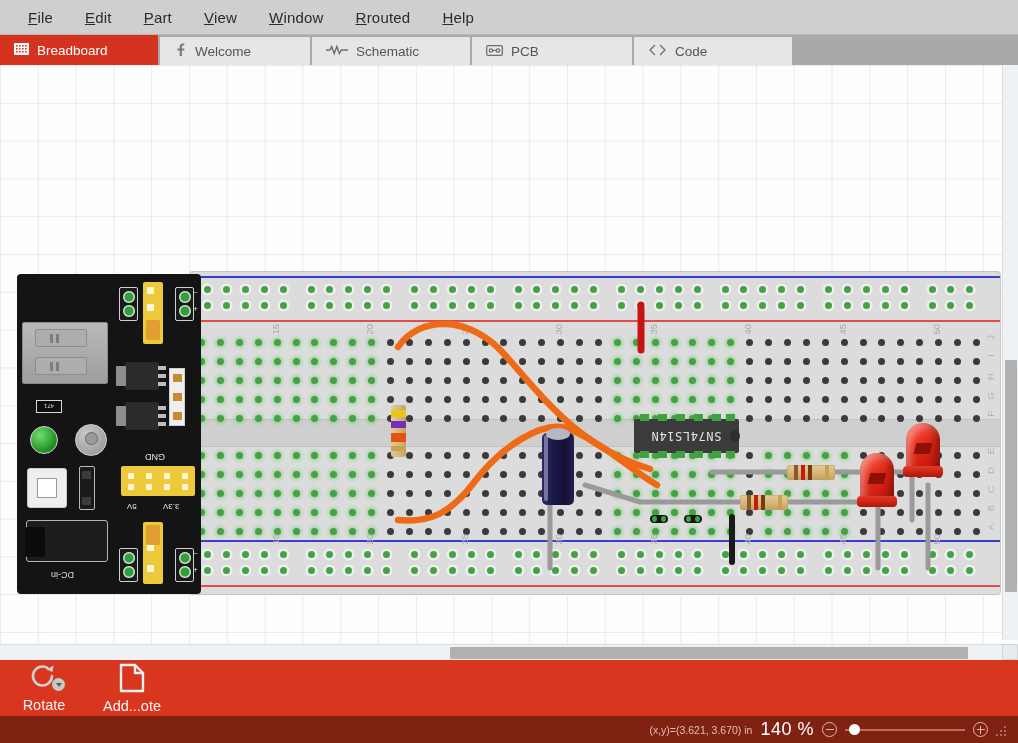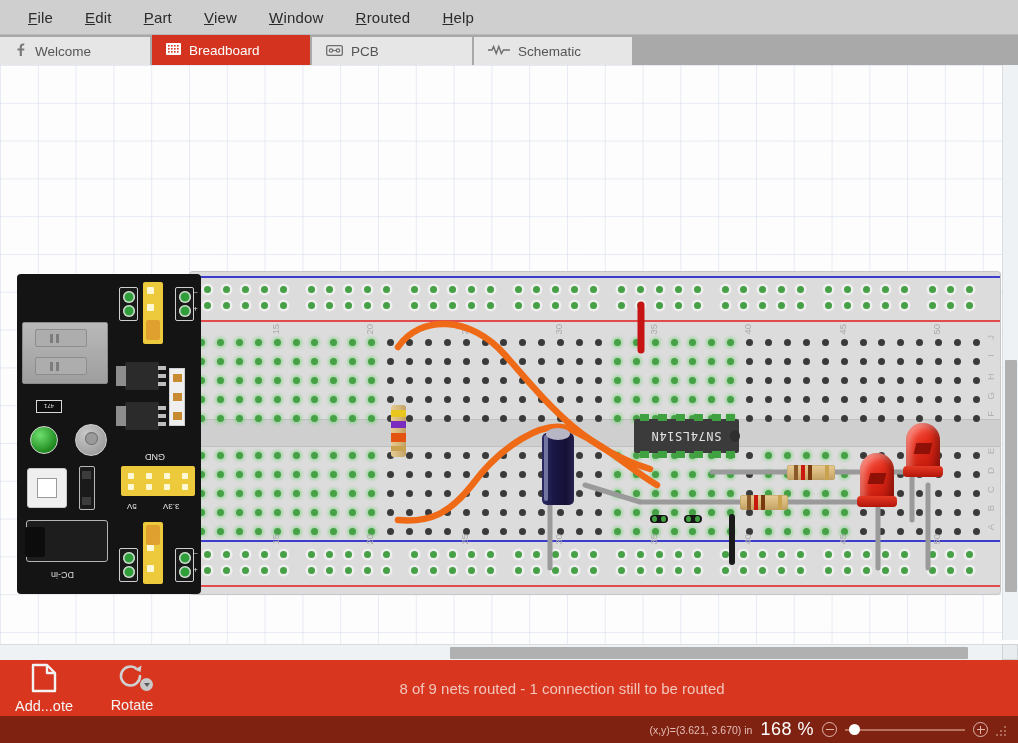--- a/index.html
+++ b/index.html
@@ -305,28 +305,20 @@
   <div class="menu-item"><span class="ul">F</span><span>ile</span></div>
   <div class="menu-item"><span class="ul">E</span><span>dit</span></div>
   <div class="menu-item"><span class="ul">P</span><span>art</span></div>
   <div class="menu-item"><span class="ul">V</span><span>iew</span></div>
   <div class="menu-item"><span class="ul">W</span><span>indow</span></div>
   <div class="menu-item"><span class="ul">R</span><span>routed</span></div>
   <div class="menu-item"><span class="ul">H</span><span>elp</span></div>
 </div>
 
 <div id="tabbar">
-  <div class="tab w1">
-    <span>
-      <svg width="13" height="15" viewBox="0 0 13 15">
-          <path d="M9 1.5c-2.2 0-3.3 1.4-3.3 3.4v1.6H3.4v2h2.3V14h2.2V8.5h2.4v-2H7.9V5c0-1 .4-1.6 1.4-1.6.4 0 .8.1.8.1l.3-1.8S9.9 1.5 9 1.5z" fill="#7a7a7a"></path>
-        </svg>
-    </span>
-    <span>Welcome</span>
-  </div>
   <div class="tab w2 active">
     <span>
       <svg width="15" height="12" viewBox="0 0 15 12">
           <rect x="0" y="0" width="15" height="12" rx="1" fill="#fff"></rect>
           <g fill="#d4341f">
             <rect x="2" y="2" width="1.6" height="1.6"></rect>
             <rect x="5" y="2" width="1.6" height="1.6"></rect>
             <rect x="8" y="2" width="1.6" height="1.6"></rect>
             <rect x="11" y="2" width="1.6" height="1.6"></rect>
             <rect x="2" y="5" width="1.6" height="1.6"></rect>
@@ -335,38 +327,54 @@
             <rect x="11" y="5" width="1.6" height="1.6"></rect>
             <rect x="2" y="8" width="1.6" height="1.6"></rect>
             <rect x="5" y="8" width="1.6" height="1.6"></rect>
             <rect x="8" y="8" width="1.6" height="1.6"></rect>
             <rect x="11" y="8" width="1.6" height="1.6"></rect>
           </g>
         </svg>
     </span>
     <span>Breadboard</span>
   </div>
+  <div class="tab w1">
+    <span>
+      <svg width="13" height="15" viewBox="0 0 13 15">
+          <path d="M9 1.5c-2.2 0-3.3 1.4-3.3 3.4v1.6H3.4v2h2.3V14h2.2V8.5h2.4v-2H7.9V5c0-1 .4-1.6 1.4-1.6.4 0 .8.1.8.1l.3-1.8S9.9 1.5 9 1.5z" fill="#7a7a7a"></path>
+        </svg>
+    </span>
+    <span>Welcome</span>
+  </div>
+  <div class="tab w3">
+    <span>
+      <svg width="22" height="12" viewBox="0 0 22 12">
+          <path d="M0 6h4l1.6-3.5L8.2 9.5 10.8 2.5 13.4 9.5 15.4 6H22" stroke="#6e6e6e" stroke-width="1.4" fill="none"></path>
+        </svg>
+    </span>
+    <span>Schematic</span>
+  </div>
   <div class="tab w4">
     <span>
       <svg width="17" height="11" viewBox="0 0 17 11">
           <rect x=".7" y=".7" width="15.6" height="9.6" rx="1.4" fill="none" stroke="#6e6e6e" stroke-width="1.3"></rect>
           <circle cx="5" cy="5.5" r="1.7" fill="none" stroke="#6e6e6e" stroke-width="1.2"></circle>
           <circle cx="12" cy="5.5" r="1.7" fill="none" stroke="#6e6e6e" stroke-width="1.2"></circle>
           <path d="M6.7 5.5h3.6" stroke="#6e6e6e" stroke-width="1.2"></path>
         </svg>
     </span>
     <span>PCB</span>
   </div>
-  <div class="tab w3">
+  <div class="tab w5">
     <span>
-      <svg width="22" height="12" viewBox="0 0 22 12">
-          <path d="M0 6h4l1.6-3.5L8.2 9.5 10.8 2.5 13.4 9.5 15.4 6H22" stroke="#6e6e6e" stroke-width="1.4" fill="none"></path>
+      <svg width="19" height="12" viewBox="0 0 19 12">
+          <path d="M6.5 1.5L2 6l4.5 4.5M12.5 1.5L17 6l-4.5 4.5" stroke="#6e6e6e" stroke-width="1.4" fill="none" stroke-linecap="round" stroke-linejoin="round"></path>
         </svg>
     </span>
-    <span>Schematic</span>
+    <span>Code</span>
   </div>
 </div>
 
 <div id="canvas-wrap">
   <div id="grid"></div>
   <div id="watermark">fritzing</div>
 
   <div id="bb">
     <div class="rail-line rail-blue" style="top:4px"></div>
     <div class="rail-line rail-red" style="top:48px"></div>
@@ -1165,50 +1173,49 @@
 
 <div id="vscroll">
   <div id="vthumb" style="top:295px; height:232px"></div>
 </div>
 <div id="hscroll">
   <div id="hthumb" style="left:450px; width:518px"></div>
 </div>
 <div id="corner-box"></div>
 
 <div id="toolbar">
-  <div class="tool">
-    <span>
-      <svg width="28" height="30" viewBox="0 0 28 30">
-          <path d="M3 2h14l8 8v18H3z" fill="none" stroke="#f3f3f3" stroke-width="2.4" stroke-linejoin="round"></path>
-          <path d="M17 2v8h8" fill="none" stroke="#f3f3f3" stroke-width="2.4" stroke-linejoin="round"></path>
-        </svg>
-    </span>
-    <span class="tlabel">Add...ote</span>
-  </div>
-
   <div class="tool" style="position:relative">
     <span>
       <svg width="30" height="28" viewBox="0 0 30 28">
           <path d="M23 12a9.5 9.5 0 1 1-4.5-8.1" fill="none" stroke="#cfd2d2" stroke-width="2.6" stroke-linecap="round"></path>
           <path d="M24.5 1.5l-1 6.5-6-2.4z" fill="#cfd2d2"></path>
         </svg>
     </span>
     <span class="caret" style="left:52px; top:18px"></span>
     <span class="tlabel">Rotate</span>
   </div>
 
-
-  <div id="nets-status">8 of 9 nets routed - 1 connection still to be routed</div>
+  <div class="tool">
+    <span>
+      <svg width="28" height="30" viewBox="0 0 28 30">
+          <path d="M3 2h14l8 8v18H3z" fill="none" stroke="#f3f3f3" stroke-width="2.4" stroke-linejoin="round"></path>
+          <path d="M17 2v8h8" fill="none" stroke="#f3f3f3" stroke-width="2.4" stroke-linejoin="round"></path>
+        </svg>
+    </span>
+    <span class="tlabel">Add...ote</span>
+  </div>
+
+
 
 </div>
 
 <div id="statusbar">
   <span id="coords">(x,y)=(3.621, 3.670) in</span>
   <span id="zoomval">
-    <span>168</span>&nbsp;<span>%</span>
+    <span>140</span>&nbsp;<span>%</span>
   </span>
   <span class="zbtn"></span>
   <span id="zslider">
     <span class="track"></span>
     <span class="knob"></span>
   </span>
   <span class="zbtn plus"></span>
   <span id="grip">
     <svg width="12" height="12" viewBox="0 0 12 12">
         <g fill="#d8b2a6">

